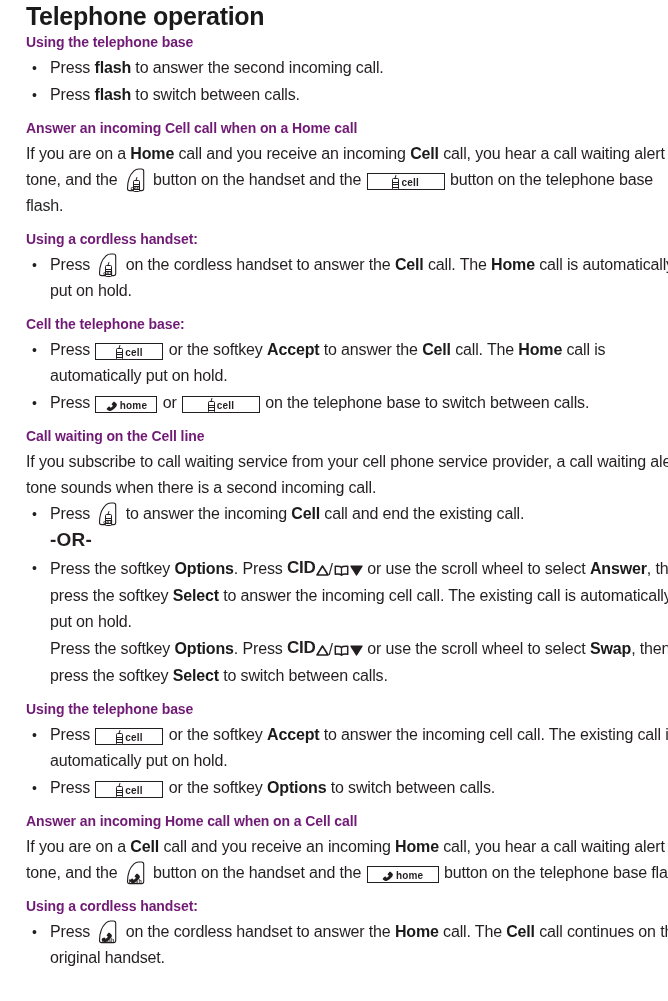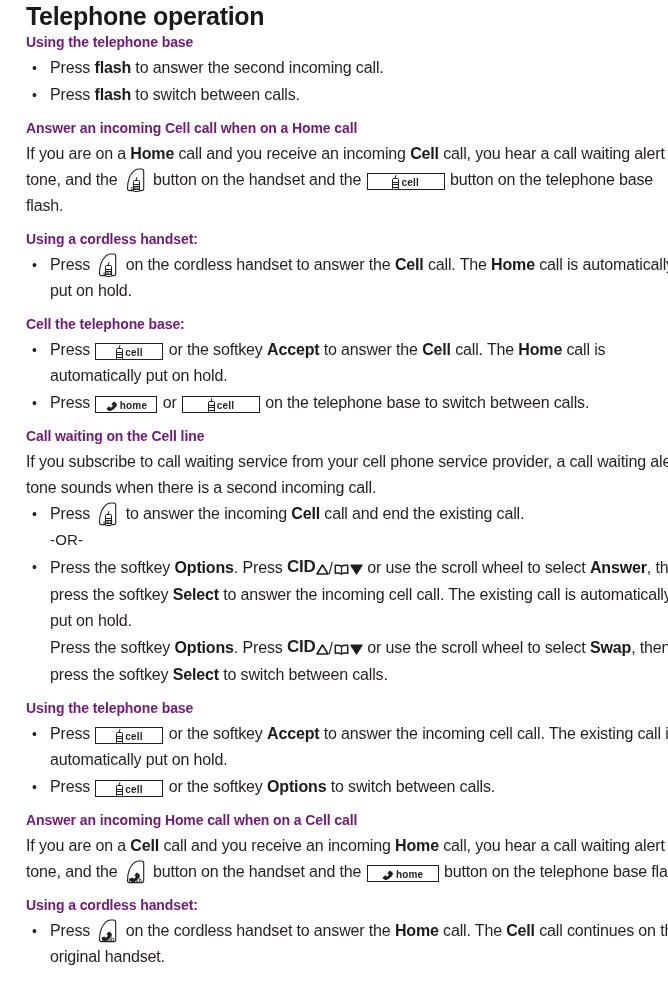--- a/index.html
+++ b/index.html
@@ -199,21 +199,21 @@
   .book {
     display: inline-block;
     width: 15px;
     height: 11px;
     vertical-align: -1px;
     position: relative;
     margin: 0 1px;
   }
   .book svg { position: absolute; left: 0; top: 0; }
 
-  .or-line { font-weight: normal; font-size: 15px; letter-spacing: 0.2px;}
+  .or-line { font-weight: bold; font-size: 19px; letter-spacing: 0.2px;}
 
   .page-num {
     position: absolute;
     left: 0;
     right: 0;
     bottom: 1px;
     text-align: right;
     font-size: 12px;
     color: #231f20;
   }

